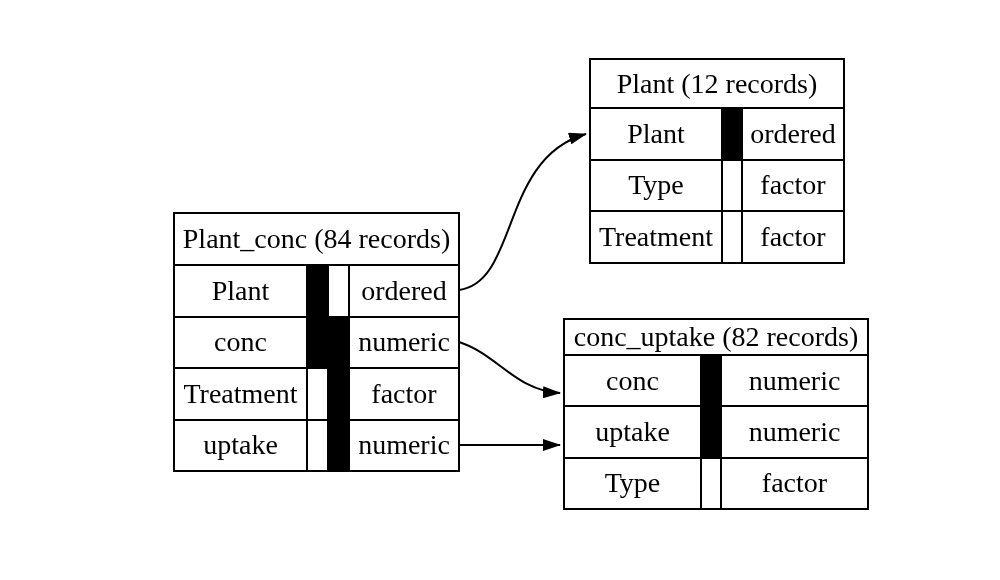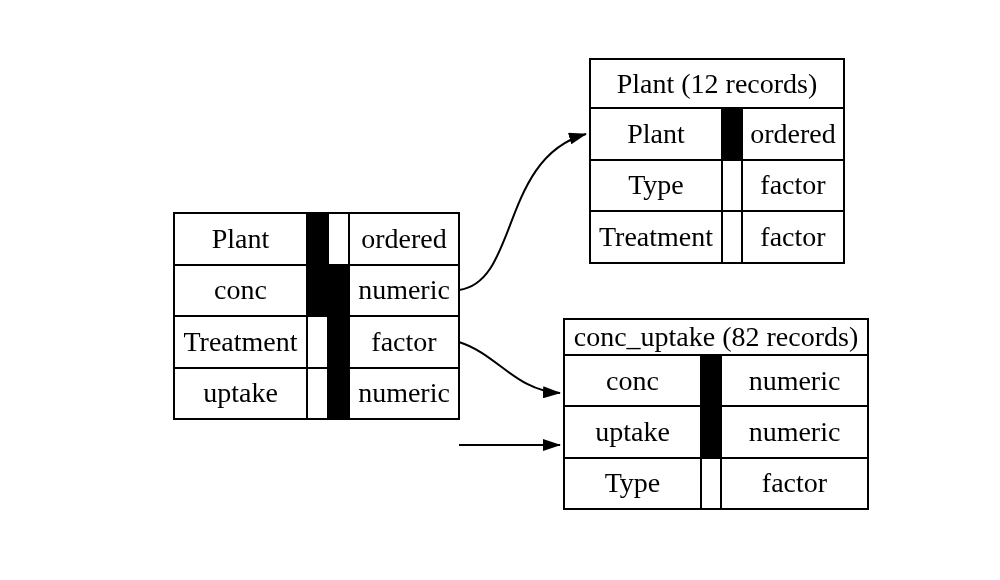--- a/index.html
+++ b/index.html
@@ -49,20 +49,23 @@
 <div class="canvas">
 
   <table class="node" style="left:173px; top:212px; width:285px;">
     <colgroup>
       <col style="width:133px">
         <col style="width:21px">
         <col style="width:21px">
         <col style="width:110px">
     </colgroup>
     <tbody>
+      <tr style="height:52px">
+        <td colspan="4" class="title-cell">Plant_conc (84 records)</td>
+      </tr>
       <tr style="height:51.5px">
         <td>Plant</td>
         <td class="bar filled"></td>
         <td class="bar empty"></td>
         <td>ordered</td>
       </tr>
       <tr style="height:51.5px">
         <td>conc</td>
         <td class="bar filled"></td>
         <td class="bar filled"></td>

